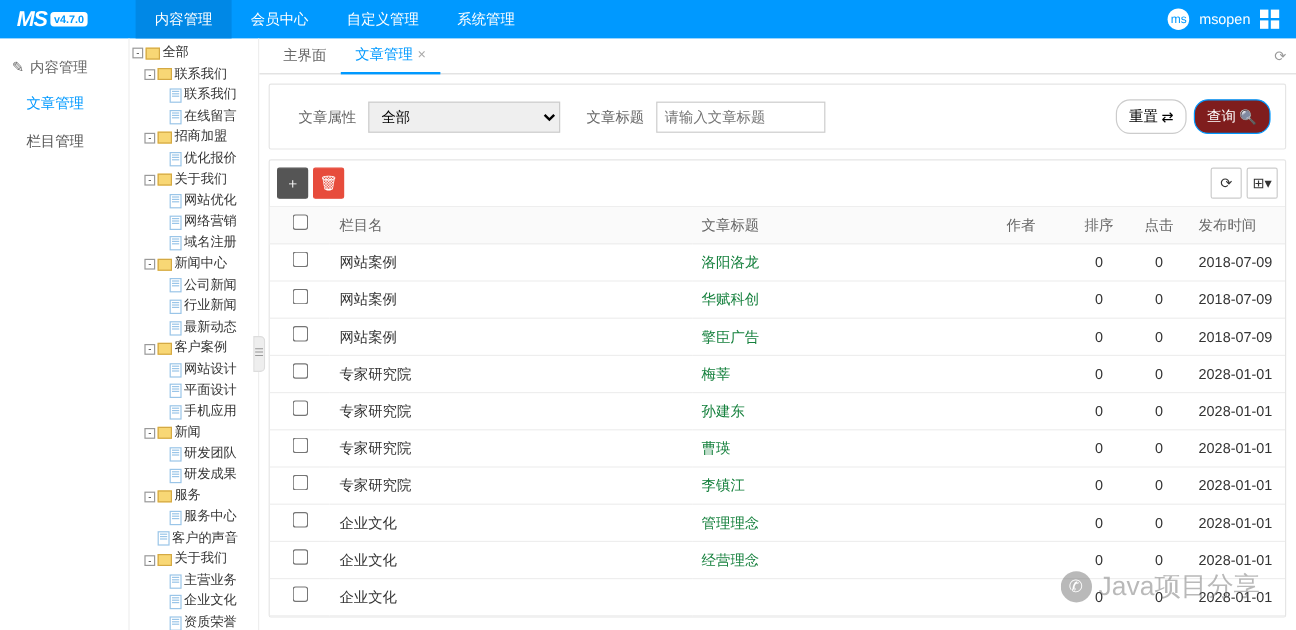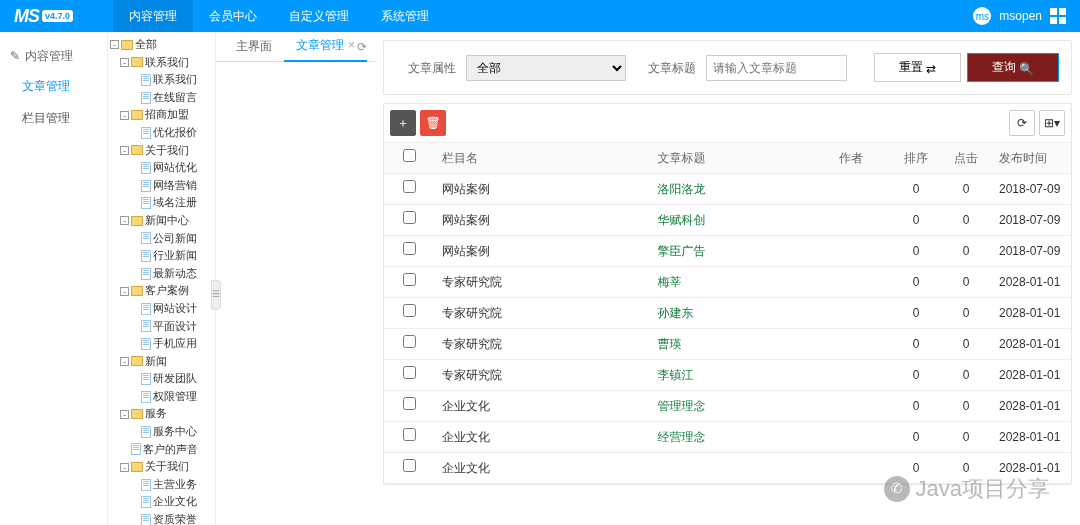--- a/index.html
+++ b/index.html
@@ -19,36 +19,36 @@
 .sb-title{padding:5px 10px;color:#666;display:flex;align-items:center;gap:5px}
 .sb-item{padding:7px 10px 7px 22px;cursor:pointer;color:#555}
 .sb-item.active{color:#0099ff}
 .tree{width:108px;border-right:1px solid #eee;overflow:auto;font-size:11px;padding:4px 2px;line-height:1.6}
 .tree-node{white-space:nowrap;display:flex;align-items:center}
 .tree-node .tog{width:9px;height:9px;border:1px solid #999;font-size:8px;line-height:7px;text-align:center;margin-right:2px;cursor:pointer}
 .tree-node .sp{display:inline-block}
 .folder{width:12px;height:10px;background:#f8d775;border:1px solid #d4a944;margin-right:2px;display:inline-block}
 .file{width:10px;height:12px;background:#fff;border:1px solid #9ac5e8;margin-right:2px;display:inline-block;position:relative}
 .file::after{content:"";position:absolute;top:1px;left:1px;right:1px;height:1px;background:#9ac5e8;box-shadow:0 2px #9ac5e8,0 4px #9ac5e8}
-.content{flex:1;display:flex;flex-direction:row;overflow:hidden}
+.content{flex:1;display:flex;flex-direction:column;overflow:hidden}
 .tabs{height:30px;border-bottom:1px solid #ddd;display:flex;align-items:center;padding:0 8px;font-size:12px;position:relative}
 .tab{padding:0 12px;line-height:29px;cursor:pointer;color:#666}
 .tab.active{color:#0099ff;border-bottom:2px solid #0099ff}
 .tab .x{margin-left:4px;color:#aaa}
 .refresh{position:absolute;right:8px;top:6px;color:#999;cursor:pointer}
 .panel{padding:8px;flex:1;overflow:auto}
 .box{border:1px solid #e5e5e5;border-radius:2px;margin-bottom:8px}
 .box-h{padding:8px 12px;border-bottom:1px solid #eee;color:#666}
 .filter{padding:12px;display:flex;align-items:center;gap:10px;flex-wrap:wrap}
 .filter label{color:#666;margin-left:12px}
 .filter select,.filter input{border:1px solid #ccc;padding:4px 6px;height:26px;font-size:12px}
 .filter select{width:160px}
 .filter input{width:141px}
 .btns{margin-left:auto;display:flex;gap:6px}
-.btn{padding:5px 24px;border:1px solid #ccc;background:#fff;cursor:pointer;font-size:12px;border-radius:0;display:flex;align-items:flex-end;gap:3px}
+.btn{padding:5px 10px;border:1px solid #ccc;background:#fff;cursor:pointer;font-size:12px;border-radius:12px;display:flex;align-items:center;gap:3px}
 .btn.primary{background:#7f1d1d;color:#fff;border-color:#0099ff}
 .toolbar{padding:6px;border-bottom:1px solid #eee;display:flex;gap:4px}
 .sq{width:26px;height:26px;border:1px solid #ccc;display:flex;align-items:center;justify-content:center;cursor:pointer;border-radius:2px}
 .sq.red{background:#e74c3c;color:#fff;border-color:#e74c3c}
 .sq.dark{background:#555;color:#fff;border-color:#555}
 table{width:100%;border-collapse:collapse;font-size:12px}
 th,td{padding:6px 8px;border-bottom:1px solid #eee;text-align:left}
 th{color:#666;font-weight:normal;background:#fafafa}
 td.c,th.c{text-align:center;width:50px}
 td a{color:#15803d;text-decoration:none}
@@ -211,21 +211,21 @@
       <div class="tree-node">
         <span class="sp" style="width:20px"></span>
         <span class="sp" style="width:11px"></span>
         <span class="file"></span>
         <span>研发团队</span>
       </div>
       <div class="tree-node">
         <span class="sp" style="width:20px"></span>
         <span class="sp" style="width:11px"></span>
         <span class="file"></span>
-        <span>权限管理</span>
+        <span>研发成果</span>
       </div>
       <div class="tree-node">
         <span class="sp" style="width:10px"></span>
         <span class="tog">-</span>
         <span class="folder"></span>
         <span>服务</span>
       </div>
       <div class="tree-node">
         <span class="sp" style="width:20px"></span>
         <span class="sp" style="width:11px"></span>

